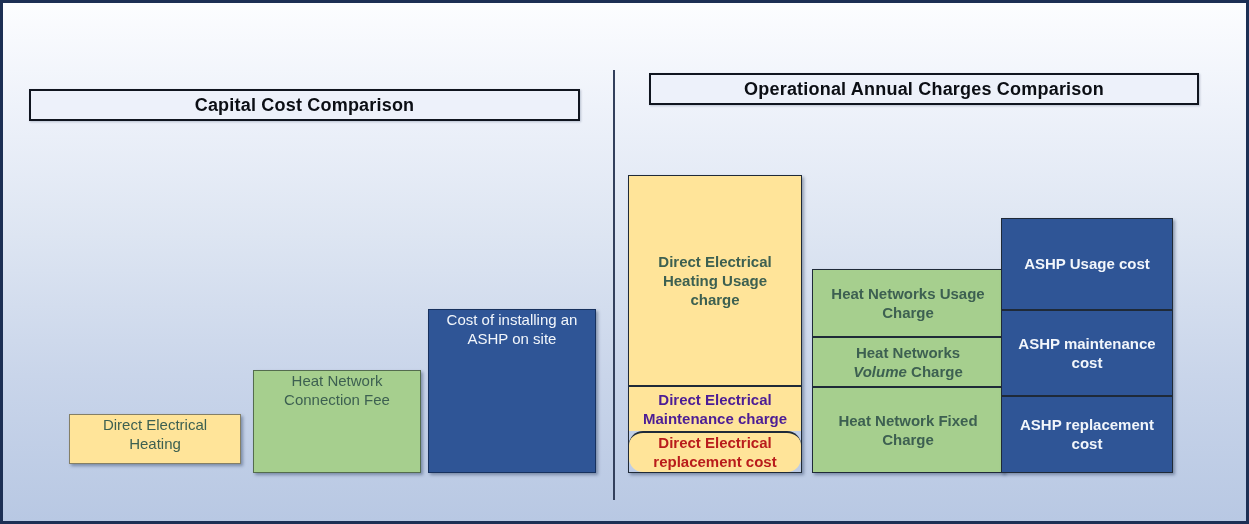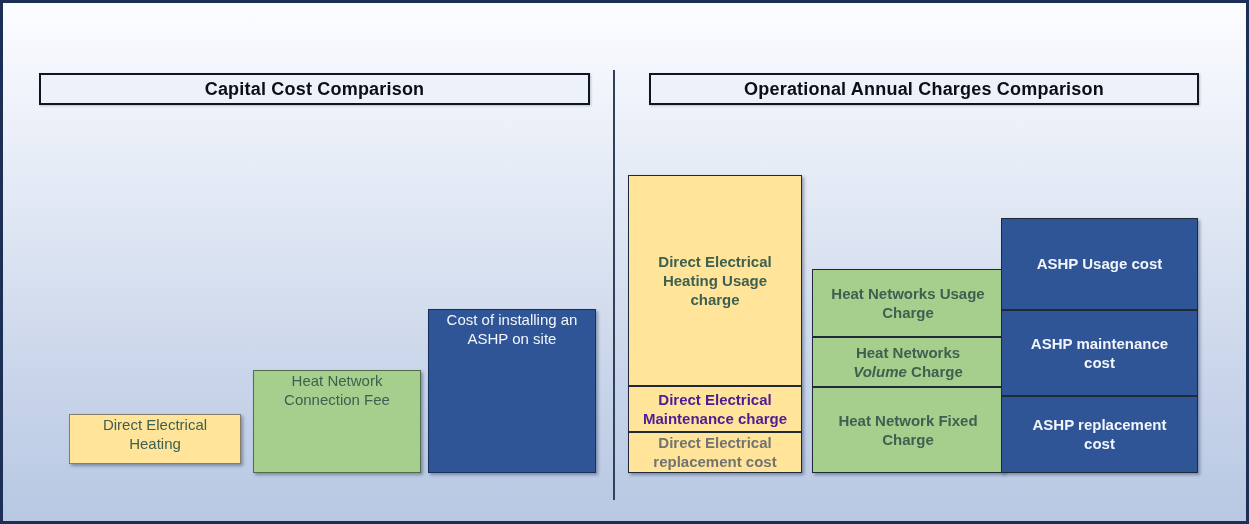--- a/index.html
+++ b/index.html
@@ -8,21 +8,21 @@
     border:3px solid #1c2f54;overflow:hidden;
     background:linear-gradient(180deg,#fcfdff 0%,#eef2fa 20%,#dde5f2 45%,#c9d5ea 72%,#b8c8e3 100%);
     font-family:"Liberation Sans",sans-serif;
   }
   .title-box{
     position:absolute;top:70px;height:32px;box-sizing:border-box;
     background:#edf1fa;border:2px solid #10151f;
     display:flex;align-items:center;justify-content:center;
     box-shadow:1px 1px 2px rgba(28,47,84,.25);
   }
-  .title-left{left:36px;width:551px;}
+  .title-left{left:26px;width:551px;margin-top:16px;}
   .title-right{left:646px;width:550px;}
   .title-box span{font-size:18px;font-weight:bold;color:#0b0e14;letter-spacing:.2px;white-space:nowrap;}
   .divider{position:absolute;left:610px;top:67px;width:2px;height:430px;background:#33405c;}
   .bars-layer{position:absolute;inset:0;}
   .bar{
     position:absolute;box-sizing:border-box;border:1.5px solid;
     display:flex;align-items:flex-start;justify-content:center;text-align:center;
     box-shadow:2px 2px 3px rgba(23,42,77,.4);
   }
   .stack{
@@ -59,36 +59,36 @@
       <div class="bar" style="left: 425px; width: 168px; top: 306px; height: 164px; background: rgb(47, 85, 150); border-color: rgb(23, 49, 94); color: rgb(242, 246, 251);">
         <span class="lbl">Cost of installing an ASHP on site</span>
       </div>
       <div class="stack" style="left: 625px; width: 174px; top: 172px; height: 298px; border-color: rgb(31, 42, 56);">
         <div class="seg" style="flex: 213 1 0px; background: rgb(255, 228, 153); color: rgb(61, 96, 81); border-color: rgb(31, 42, 56);">
           <span class="lbl">Direct Electrical Heating Usage charge</span>
         </div>
         <div class="seg seg-line" style="flex: 45 1 0px; background: rgb(255, 228, 153); color: #4c1d95; border-color: rgb(31, 42, 56);">
           <span class="lbl">Direct Electrical Maintenance charge</span>
         </div>
-        <div class="seg seg-line" style="flex: 40 1 0px; background: rgb(255, 228, 153); color: #737373; border-color: rgb(31, 42, 56);">
+        <div class="seg seg-line" style="flex: 40 1 0px; background: rgb(255, 228, 153); color: #b91c1c; border-color: rgb(31, 42, 56); border-radius: 14px;">
           <span class="lbl">Direct Electrical replacement cost</span>
         </div>
       </div>
       <div class="stack" style="left: 809px; width: 192px; top: 266px; height: 204px; border-color: rgb(31, 42, 56);">
         <div class="seg" style="flex: 68 1 0px; background: rgb(166, 207, 142); color: rgb(61, 96, 81); border-color: rgb(31, 42, 56);">
           <span class="lbl">Heat Networks Usage Charge</span>
         </div>
         <div class="seg seg-line" style="flex: 49 1 0px; background: rgb(166, 207, 142); color: rgb(61, 96, 81); border-color: rgb(31, 42, 56);">
           <span class="lbl">Heat Networks <i>Volume</i> Charge</span>
         </div>
         <div class="seg seg-line" style="flex: 87 1 0px; background: rgb(166, 207, 142); color: rgb(61, 96, 81); border-color: rgb(31, 42, 56);">
           <span class="lbl">Heat Network Fixed Charge</span>
         </div>
       </div>
-      <div class="stack" style="left: 998px; width: 197px; top: 215px; height: 255px; border-color: rgb(31, 42, 56);">
+      <div class="stack" style="left: 998px; width: 172px; top: 215px; height: 255px; border-color: rgb(31, 42, 56);">
         <div class="seg" style="flex: 92 1 0px; background: rgb(47, 85, 150); color: rgb(242, 246, 251); border-color: rgb(31, 42, 56);">
           <span class="lbl">ASHP Usage cost</span>
         </div>
         <div class="seg seg-line" style="flex: 86 1 0px; background: rgb(47, 85, 150); color: rgb(242, 246, 251); border-color: rgb(31, 42, 56);">
           <span class="lbl">ASHP maintenance cost</span>
         </div>
         <div class="seg seg-line" style="flex: 77 1 0px; background: rgb(47, 85, 150); color: rgb(242, 246, 251); border-color: rgb(31, 42, 56);">
           <span class="lbl">ASHP replacement cost</span>
         </div>
       </div>

